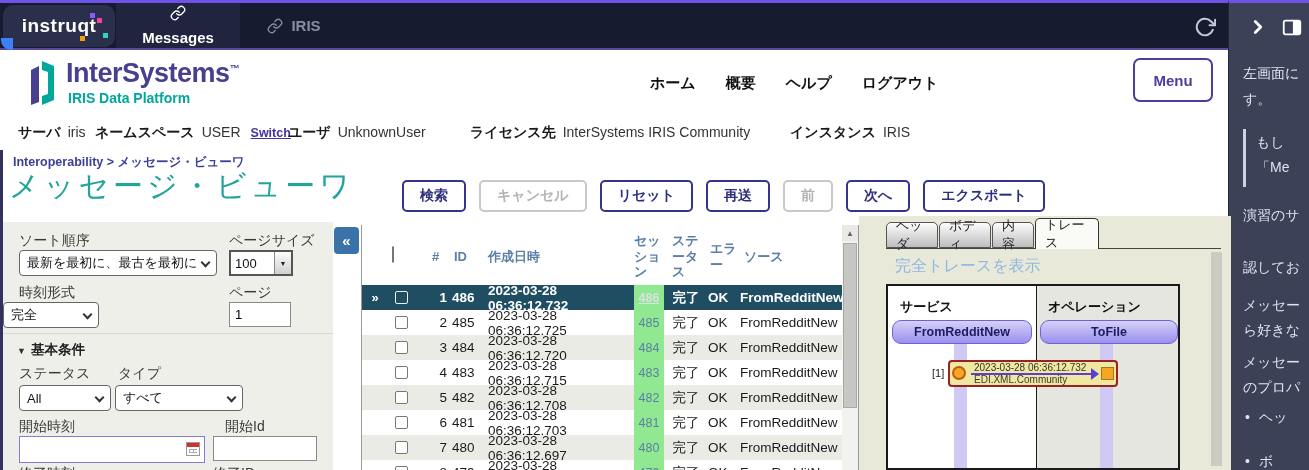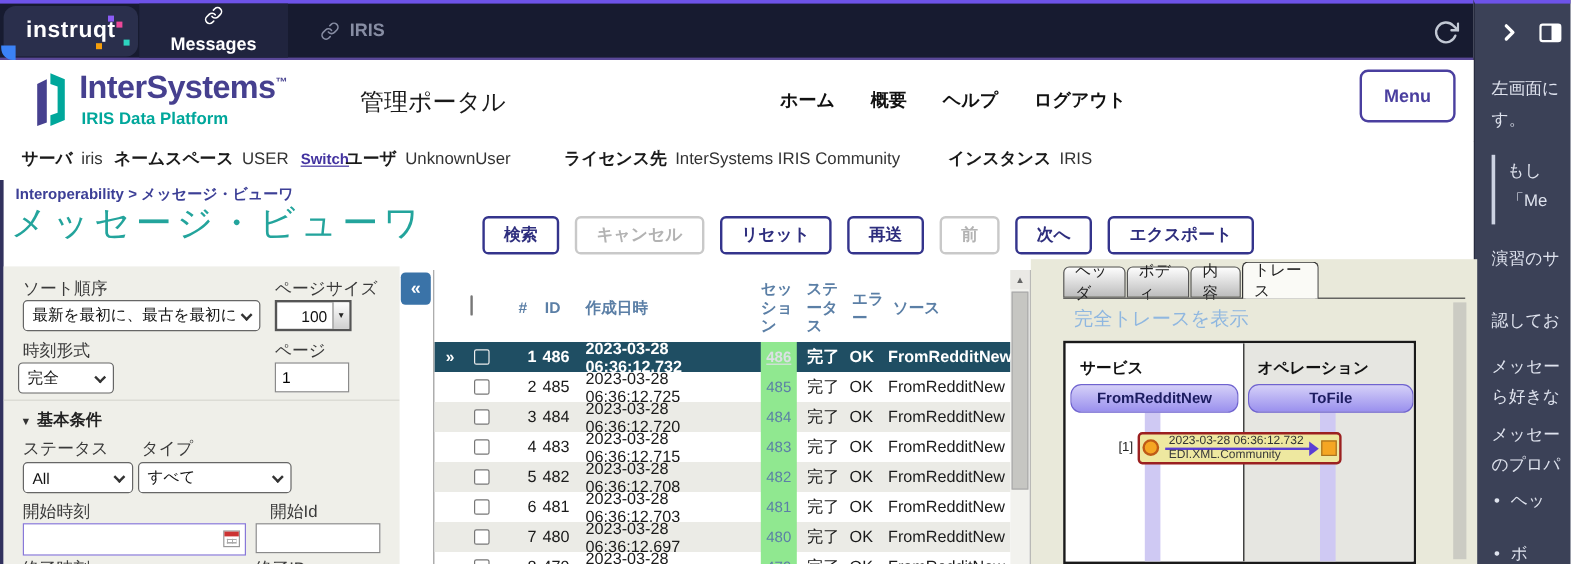--- a/index.html
+++ b/index.html
@@ -64,21 +64,21 @@
   .btn { height:32px; padding:0 16px; background:#fff; border:2px solid #34348c; border-radius:5px;
          color:#2e2e7e; font-weight:bold; font-size:14px; display:flex; align-items:center; cursor:pointer; white-space:nowrap; }
   .btn.disabled { border-color:#c9c9c9; color:#b3b3b3; cursor:default; }
 
   
   .sidebar { position:absolute; left:0; top:72px; width:330px; height:248px; background:#efefe9; overflow:hidden; }
   .flabel { position:absolute; font-size:14px; color:#3a3a3a; white-space:nowrap; }
   .sel { position:absolute; height:26px; background:#fff; border:1.5px solid #666; border-radius:4px;
          font-size:13px; color:#111; display:flex; align-items:center; padding:0 20px 0 7px; cursor:pointer; white-space:nowrap; overflow:hidden; }
   .sel .chev { position:absolute; right:7px; top:8px; width:7px; height:7px; border-right:2px solid #333; border-bottom:2px solid #333; transform:rotate(45deg); }
-  .combo { position:absolute; height:26px; background:#fff; border:2px solid #555; display:flex;padding-left:16px; }
+  .combo { position:absolute; height:26px; background:#fff; border:2px solid #555; display:flex; }
   .combo .cval { flex:1; font-size:13px; color:#111; padding:4px 4px; }
   .combo .cbtn { width:17px; background:linear-gradient(#fdfdfd,#cfcfcf); border-left:1px solid #888;
                  display:flex; align-items:center; justify-content:center; font-size:7px; color:#222; cursor:pointer; }
   .tinput { position:absolute; height:25px; background:#fff; border:1px solid #8a8a8a; font-size:13px; padding:0 5px; font-family:"Liberation Sans",sans-serif; }
   .divline { position:absolute; left:0; top:111px; width:330px; height:1px; background:#d8d8d0; }
   .section-hdr { position:absolute; left:14px; top:119px; font-size:13.5px; font-weight:bold; color:#222; cursor:pointer; }
   .section-hdr .caret { font-size:9px; margin-right:5px; color:#333; }
   .dateinput { position:absolute; height:27px; background:#fff; border:1.5px solid #8878d8; }
   .cal-icon { position:absolute; right:4px; top:5px; width:14px; height:14px; background:#fff; border:1px solid #999; cursor:pointer; }
   .cal-icon::before { content:""; position:absolute; left:0; top:0; right:0; height:4px; background:#c33; }
@@ -211,21 +211,20 @@
     <span class="rail-line" style="left:30px;top:450px">ボ</span>
   </div>
 
   <div class="header">
     <svg class="brandmark" width="36" height="50" viewBox="0 0 36 50">
       <polygon points="5,12 13,8 13,44 5,47" fill="#46408f"></polygon>
       <polygon points="16,3 28,8 28,42 16,47 16,38 22,36 22,14 16,12" fill="#00a79b"></polygon>
     </svg>
     <div class="brand-name"><span>InterSystems</span><span class="brand-tm">™</span></div>
     <div class="brand-sub">IRIS Data Platform</div>
-    <div class="portal-title">管理ポータル</div>
     <div class="nav">
       <span>ホーム</span>
       <span>概要</span>
       <span>ヘルプ</span>
       <span>ログアウト</span>
     </div>
     <div class="menu-btn">Menu</div>
   </div>
 
   <div class="infobar">
@@ -262,21 +261,21 @@
       <div class="sel" style="left:16px;top:28px;width:198px">
         <span>最新を最初に、最古を最初に</span>
           <span class="chev"></span>
       </div>
       <div class="combo" style="left:226px;top:28px;width:64px">
         <span class="cval">100</span>
         <span class="cbtn">▼</span>
       </div>
       <span class="flabel" style="left:16px;top:62px">時刻形式</span>
       <span class="flabel" style="left:226px;top:62px">ページ</span>
-      <div class="sel" style="left:12px;top:80px;width:80px">
+      <div class="sel" style="left:0;top:80px;width:96px">
         <span>完全</span>
           <span class="chev"></span>
       </div>
       <input class="tinput" style="left: 226px; top: 80px; width: 62px;" value="1">
       <div class="divline"></div>
       <div class="section-hdr">
         <span class="caret">▼</span><span>基本条件</span>
       </div>
       <span class="flabel" style="left:16px;top:143px">ステータス</span>
       <span class="flabel" style="left:115px;top:143px">タイプ</span>

